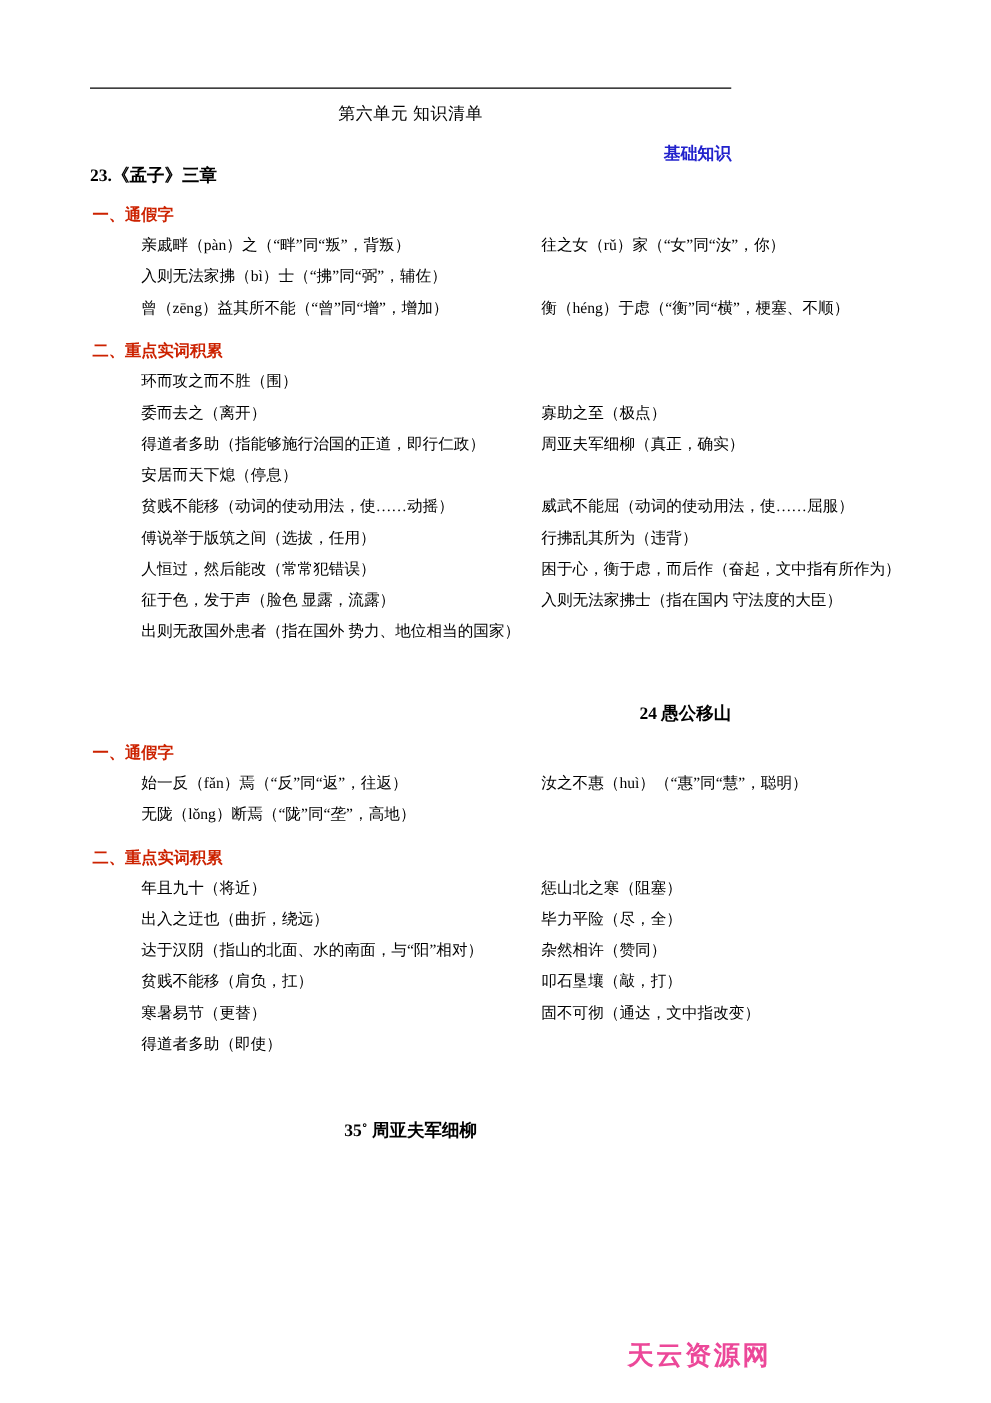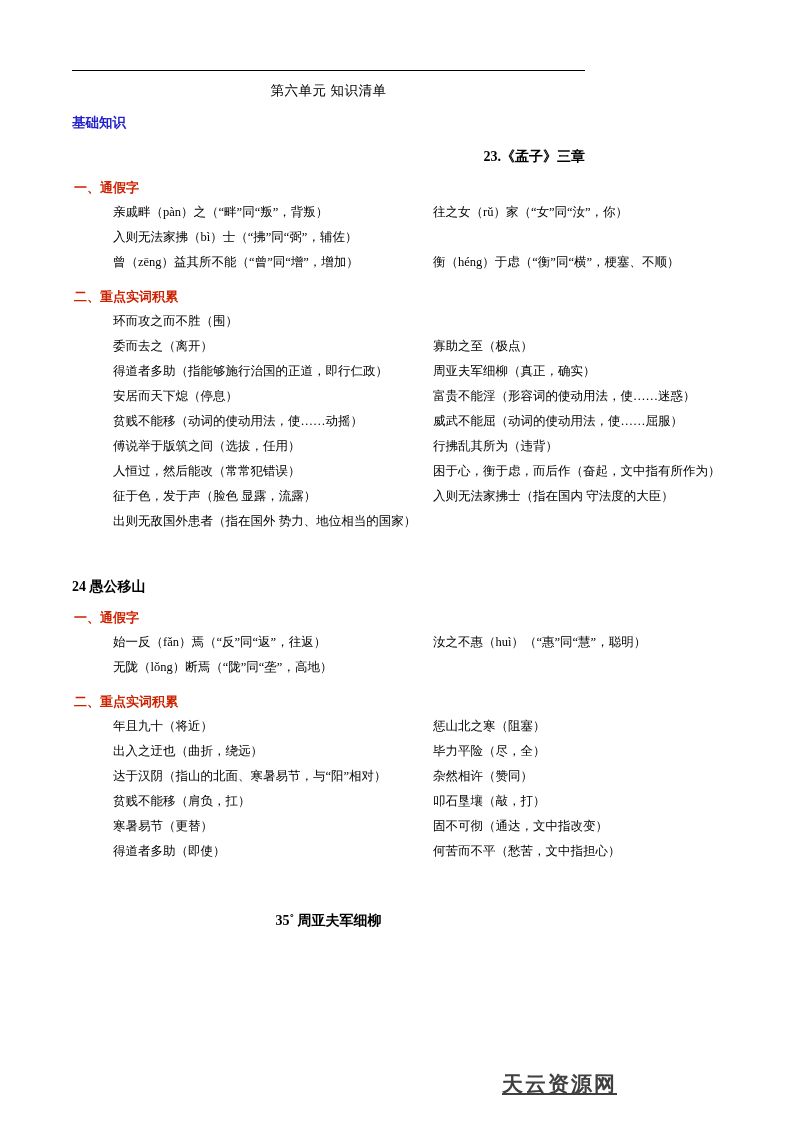--- a/index.html
+++ b/index.html
@@ -30,34 +30,33 @@
     border-top: 1px solid #000;
     height: 0;
   }
   .doc-title {
     text-align: center;
     font-size: 13.5px;
     margin-top: 22px;
     letter-spacing: 0.5px;
   }
   .subtitle {
-    text-align: left;
+    text-align: right;
     color: #2222cc;
     font-weight: bold;
     font-size: 13.5px;
     margin-top: 14px;
   }
   .section-title {
+    text-align: left;
+    font-weight: bold;
+    font-size: 14px;
+  }
+  .section-title-2 {
     text-align: right;
-    font-weight: bold;
-    font-size: 14px;
-    margin-top: 16px;
-  }
-  .section-title-2 {
-    text-align: left;
     font-weight: bold;
     font-size: 14px;
     margin-top: 44px;
   }
   .heading {
     color: #cc2200;
     font-weight: bold;
     font-size: 13px;
     margin-top: 13px;
     margin-bottom: 3px;
@@ -81,25 +80,24 @@
   }
   .row.single .c1 {
     width: auto;
     flex: 0 0 auto;
   }
   .footer-wm {
     position: absolute;
     right: 40px;
     bottom: 24px;
     font-size: 21px;
-    color: #404040;
+    color: #ec4899;
     font-family: "Liberation Sans", sans-serif;
     font-weight: bold;
     letter-spacing: 2px;
-    text-decoration: underline;
   }
   .last-title {
     text-align: center;
     font-weight: bold;
     font-size: 14px;
     margin-top: 48px;
   }
 </style>
 </head>
 <body>
@@ -137,21 +135,20 @@
     <div class="row">
       <div class="c1">委而去之（离开）</div>
       <div class="c2">寡助之至（极点）</div>
     </div>
     <div class="row">
       <div class="c1">得道者多助（指能够施行治国的正道，即行仁政）</div>
       <div class="c2">周亚夫军细柳（真正，确实）</div>
     </div>
     <div class="row">
       <div class="c1">安居而天下熄（停息）</div>
-      <div class="c2">富贵不能淫（形容词的使动用法，使……迷惑）</div>
     </div>
     <div class="row">
       <div class="c1">贫贱不能移（动词的使动用法，使……动摇）</div>
       <div class="c2">威武不能屈（动词的使动用法，使……屈服）</div>
     </div>
     <div class="row">
       <div class="c1">傅说举于版筑之间（选拔，任用）</div>
       <div class="c2">行拂乱其所为（违背）</div>
     </div>
     <div class="row">
@@ -184,34 +181,33 @@
   <div class="rows">
     <div class="row">
       <div class="c1">年且九十（将近）</div>
       <div class="c2">惩山北之寒（阻塞）</div>
     </div>
     <div class="row">
       <div class="c1">出入之迂也（曲折，绕远）</div>
       <div class="c2">毕力平险（尽，全）</div>
     </div>
     <div class="row">
-      <div class="c1">达于汉阴（指山的北面、寒暑易节，与“阳”相对）</div>
+      <div class="c1">达于汉阴（指山的北面、水的南面，与“阳”相对）</div>
       <div class="c2">杂然相许（赞同）</div>
     </div>
     <div class="row">
       <div class="c1">贫贱不能移（肩负，扛）</div>
       <div class="c2">叩石垦壤（敲，打）</div>
     </div>
     <div class="row">
       <div class="c1">寒暑易节（更替）</div>
       <div class="c2">固不可彻（通达，文中指改变）</div>
     </div>
     <div class="row">
       <div class="c1">得道者多助（即使）</div>
-      <div class="c2">何苦而不平（愁苦，文中指担心）</div>
     </div>
   </div>
 
   <div class="last-title">35˚  周亚夫军细柳</div>
 
   <div class="footer-wm">天云资源网</div>
 
 </div>
 
 </body></html>

